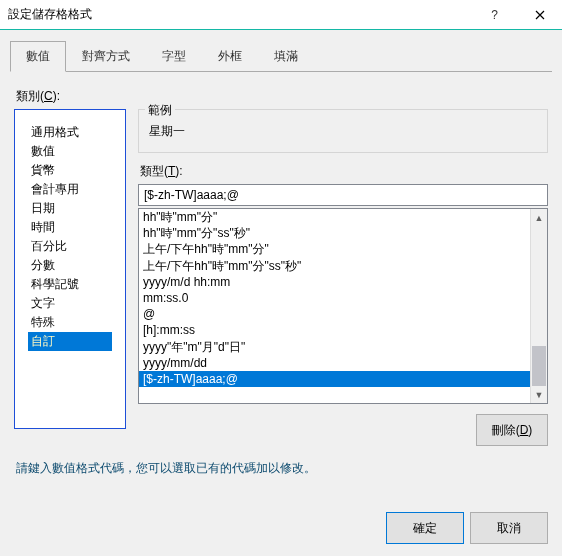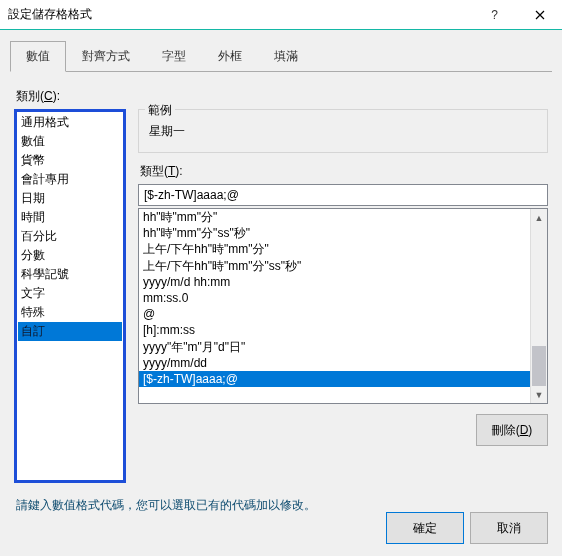--- a/index.html
+++ b/index.html
@@ -13,23 +13,23 @@
 .tab { padding: 6px 15px; border: 1px solid transparent; position: relative; top: 1px; color: #333; }
 .tab.active { border: 1px solid #ababab; border-bottom: 1px solid #f0f0f0; background: #f0f0f0; }
 
 .body-area { padding: 10px 14px 0 14px; }
 
 .section-label { margin: 6px 0 4px 2px; color: #000; }
 .underline { text-decoration: underline; }
 
 .cols { display: flex; gap: 12px; }
 
-.catbox { width: 112px; height: 374px; background: #fff; border: 3px solid #1d4ed8; padding: 1px; overflow: hidden; }
+.catbox { width: 112px; height: 320px; background: #fff; border: 1px solid #1d4ed8; padding: 13px; overflow: hidden; }
 .catbox .item { padding: 1px 3px; color: #000; cursor: default; white-space: nowrap; }
-.catbox .item.sel { background: #0078d7; color: #0f172a; }
+.catbox .item.sel { background: #0078d7; color: #fef9c3; }
 
 .right { flex: 1; }
 
 .preview-box { border: 1px solid #d5d5d5; padding: 3px 8px 10px 8px; margin-bottom: 10px; position: relative; }
 .preview-box .lbl { position: absolute; top: -8px; left: 6px; background: #f0f0f0; padding: 0 3px; color: #000; }
 .preview-val { margin-top: 8px; padding: 2px; }
 
 .type-input { width: 100%; height: 22px; border: 1px solid #828790; background: #fff; padding: 2px 5px; margin-bottom: 2px; }
 
 .type-list { width: 100%; height: 196px; border: 1px solid #828790; background: #fff; overflow: hidden; position: relative; }

